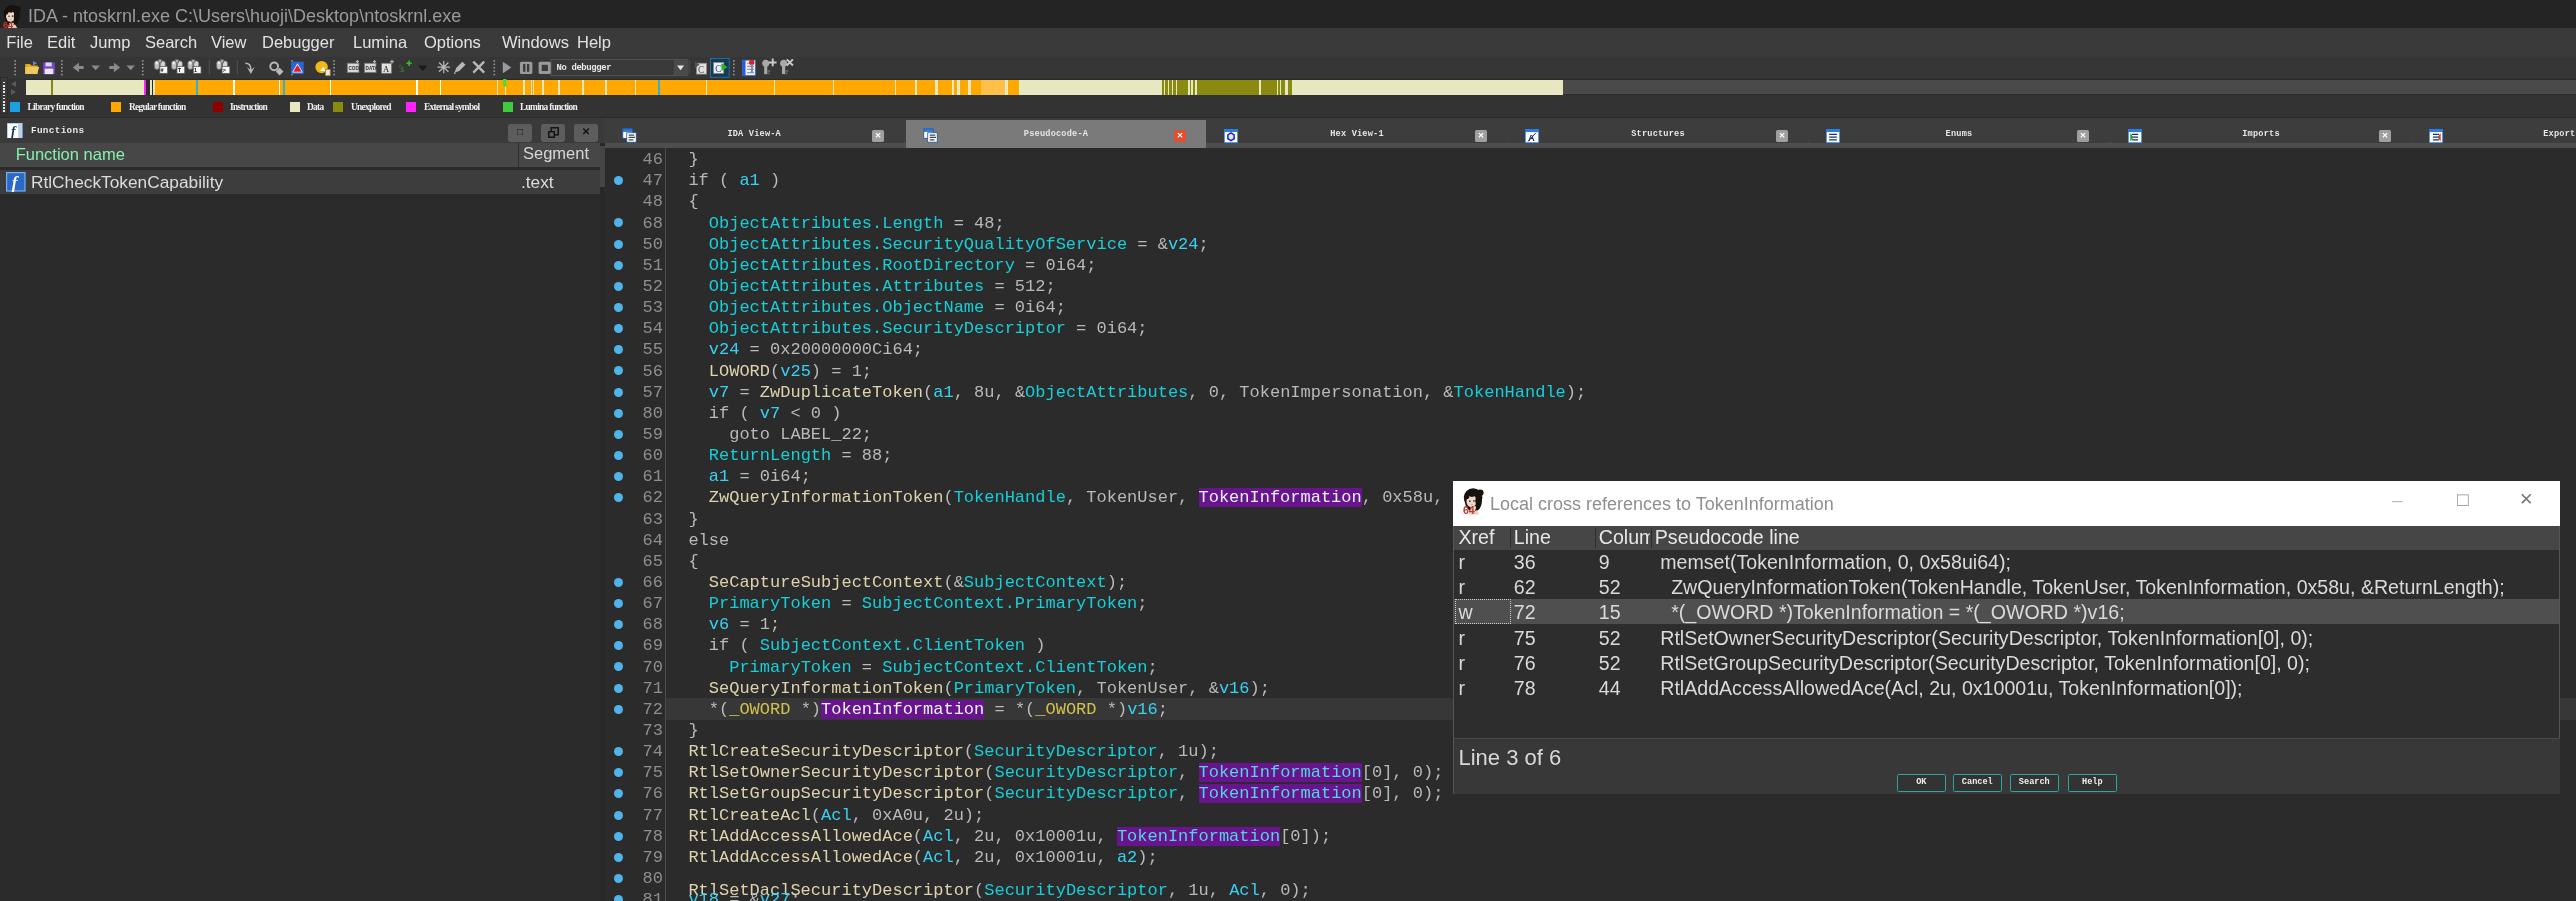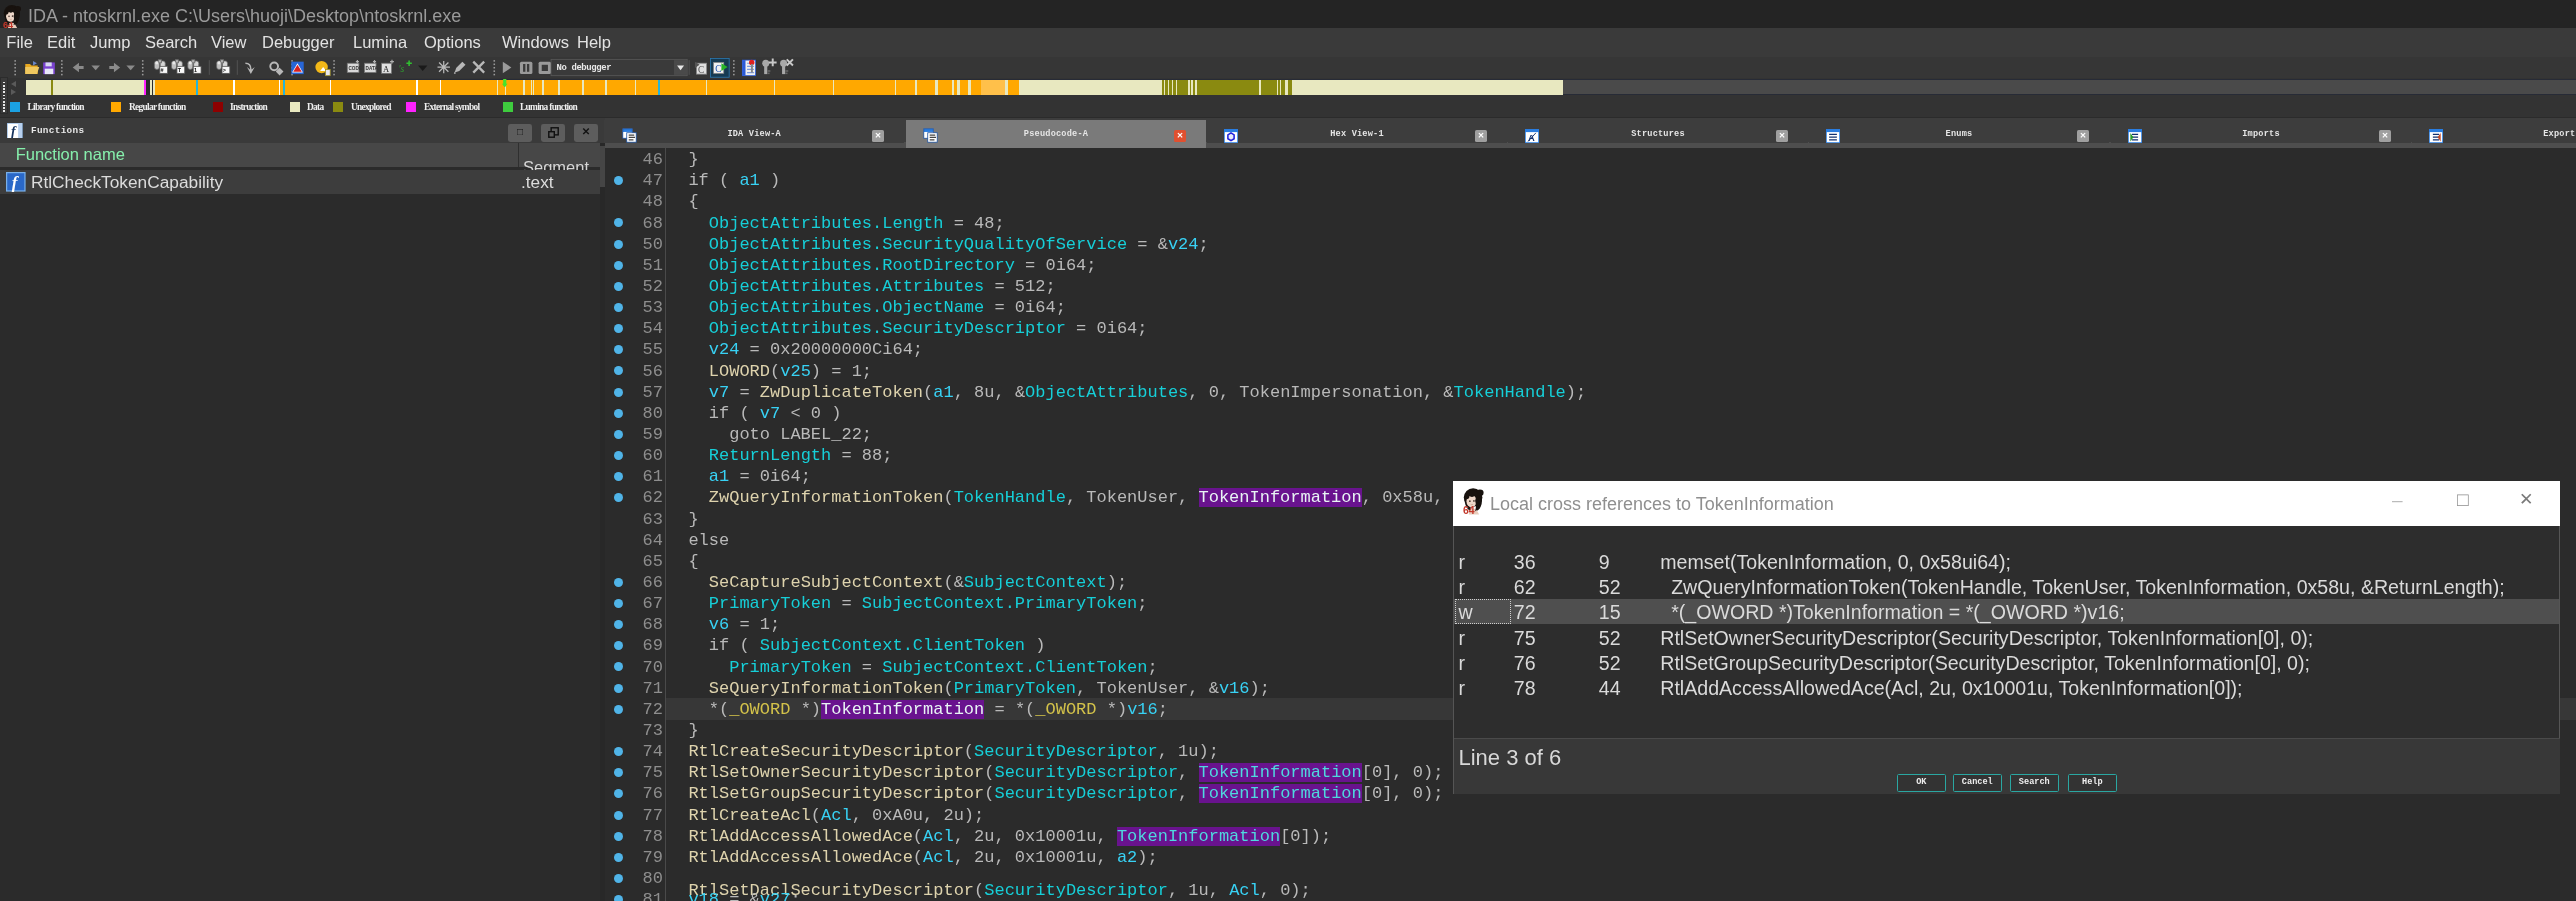--- a/index.html
+++ b/index.html
@@ -286,21 +286,21 @@
     <span class="abs" style="left:31px;top:7px;font-family:'Liberation Mono',monospace;font-size:9.4px;letter-spacing:0.3px;color:#e8e8e8;font-weight:bold">Functions</span>
     <div class="fbtn" style="left:508px">□</div>
     <div class="fbtn" style="left:541px"><svg width="11" height="11" style="margin-top:3.1px" viewBox="0 0 14 14">
           <rect x="4" y="1" width="9" height="9" fill="none" stroke="#111" stroke-width="1.8"></rect>
           <rect x="1" y="6" width="7" height="7" fill="#5d5d5d" stroke="#111" stroke-width="1.8"></rect>
         </svg></div>
     <div class="fbtn" style="left:574px">✕</div>
   </div>
   <div class="abs" id="fhead">
     <span class="abs" style="left:15.7px;top:2.4px;font-size:16.5px;color:#86efac">Function name</span>
-    <span class="abs" style="left:523px;top:15px;font-size:16.5px;color:#d6d6d6">Segment</span>
+    <span class="abs" style="left:523px;top:1px;font-size:16.5px;color:#d6d6d6">Segment</span>
     <div class="abs" style="left:518px;top:0px;width:0.8px;height:24px;background:#2f2f2f"></div>
   </div>
   <div class="abs" id="frow">
       <div class="abs" style="left:6.3px;top:2.4px"><svg width="19.6" height="19.6" viewBox="0 0 24 24">
           <rect x="0" y="0" width="24" height="24" fill="#7ab0e8"></rect>
           <rect x="1.5" y="1.5" width="21" height="21" fill="#2a68c8"></rect>
           <text x="7" y="20" font-family="Liberation Serif,serif" font-size="21" font-style="italic" font-weight="bold" fill="#fff">f</text>
         </svg></div>
     <span class="abs" style="left:31px;top:1.6px;font-size:17.3px;color:#dcdcdc">RtlCheckTokenCapability</span>
     <span class="abs" style="left:521px;top:1.6px;font-size:17.3px;color:#dcdcdc">.text</span>
@@ -520,20 +520,29 @@
           <circle cx="8.5" cy="17.5" r="1.1" fill="#4a3a32"></circle>
           <circle cx="13.5" cy="17.2" r="1.1" fill="#4a3a32"></circle>
           <path d="M9.5 21.5 q1.5 1 3 0" stroke="#c49a84" stroke-width="0.8" fill="none"></path>
           <text x="0" y="33.5" font-family="Liberation Sans" font-size="13" font-weight="bold" fill="#c2382a">64</text>
         </svg></div>
     <span class="dwb" style="left:939px;color:#bbb">–</span>
     <span class="dwb" style="left:1004px;color:#8f8f8f">□</span>
     <span class="dwb" style="left:1066px;font-size:17.3px;color:#7a7a7a">✕</span>
   </div>
   <div class="abs" id="dlgtitletx">Local cross references to TokenInformation</div>
+  <div class="abs" id="dlghead">
+    <span class="dh" style="left:4.7px">Xref</span>
+    <span class="dh" style="left:60px">Line</span>
+    <span class="dh" style="left:145px;width:51px;overflow:hidden">Colum</span>
+    <span class="dh" style="left:201px">Pseudocode line</span>
+    <div class="abs" style="left:56px;top:1.6px;width:0.8px;height:20.4px;background:#2d2d2d"></div>
+    <div class="abs" style="left:141px;top:1.6px;width:0.8px;height:20.4px;background:#2d2d2d"></div>
+    <div class="abs" style="left:197px;top:1.6px;width:0.8px;height:20.4px;background:#2d2d2d"></div>
+  </div>
   <div class="abs" id="dlgsel"></div>
   <div class="abs" style="left:1.6px;top:118px;width:56px;height:25px;border:0.8px dotted #cfcfcf"></div>
 <div class="drow" style="top:68px">
   <span class="dc" style="left:4.7px">r</span>
       <span class="dc" style="left:60px">36</span>
       <span class="dc" style="left:145px">9</span>
       <span class="dc" style="left:201px">&nbsp;memset(TokenInformation, 0, 0x58ui64);</span>
 </div>
 <div class="drow" style="top:93px">
   <span class="dc" style="left:4.7px">r</span>

